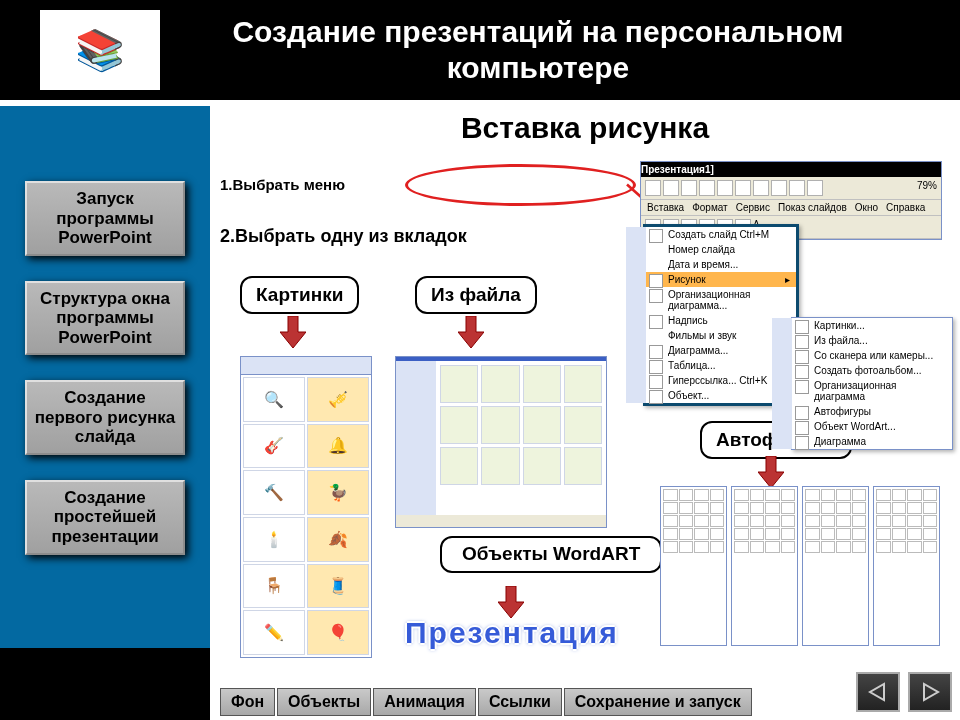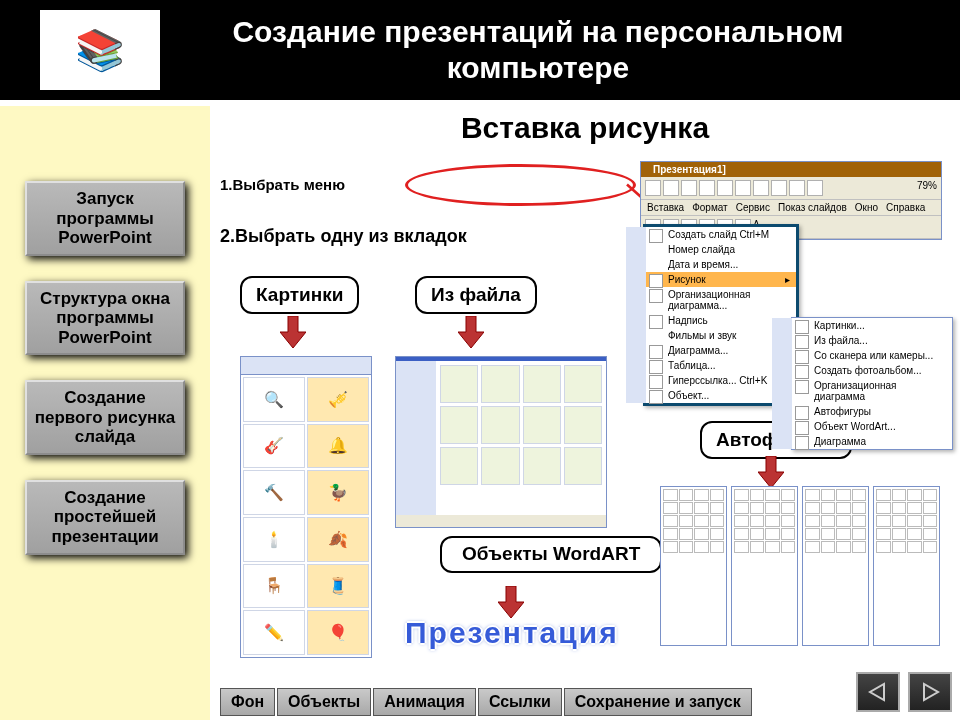--- a/index.html
+++ b/index.html
@@ -34,22 +34,22 @@
     color: #fff;
     font-size: 30px;
     font-weight: bold;
     text-align: center;
     line-height: 1.2;
     padding-right: 44px;
   }
   .sidebar {
     position: absolute;
     left: 0; top: 106px;
-    width: 210px; height: 614px;
-    background: #fef9c3;
+    width: 210px; height: 542px;
+    background: #0369a1;
   }
   .nav-btn {
     display: flex;
     align-items: center;
     justify-content: center;
     width: 160px;
     min-height: 70px;
     margin: 25px 0 0 25px;
     background: linear-gradient(#b9b9b9,#a0a0a0);
     border: 2px outset #e0e0e0;
@@ -124,23 +124,23 @@
   }
   .pp-menu {
     position: absolute;
     left: 430px; top: 55px;
     width: 300px;
     border: 1px solid #7a91c8;
     background: #ece9d8;
     font-size: 10px;
   }
   .pp-titlebar {
-    background: #a16207;
+    background: #000000;
     color: #fff;
-    padding: 2px 12px;
+    padding: 2px 0;
     font-weight: bold;
   }
   .pp-toolbar {
     display: flex; gap: 2px;
     padding: 3px 4px;
     background: #ece9d8;
     border-bottom: 1px solid #c0c0c0;
   }
   .pp-ico { width: 14px; height: 14px; background: #fff; border: 1px solid #b0b0b0; }
   .pp-menubar { display:flex; gap:8px; padding:2px 6px; border-bottom:1px solid #c0c0c0;}

